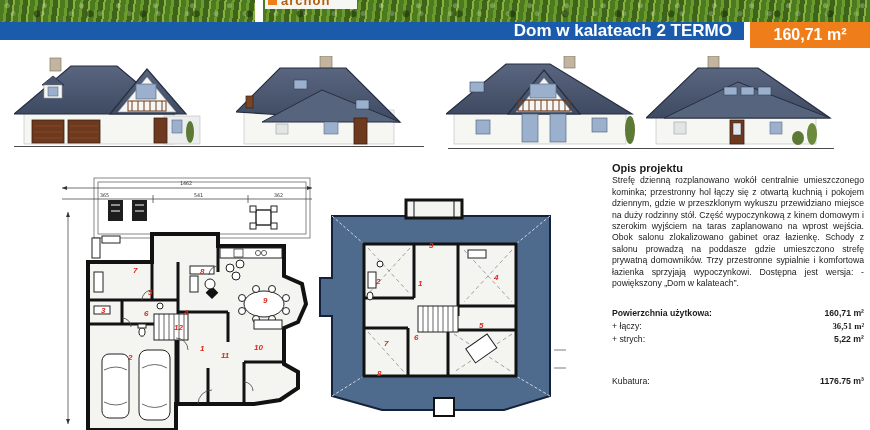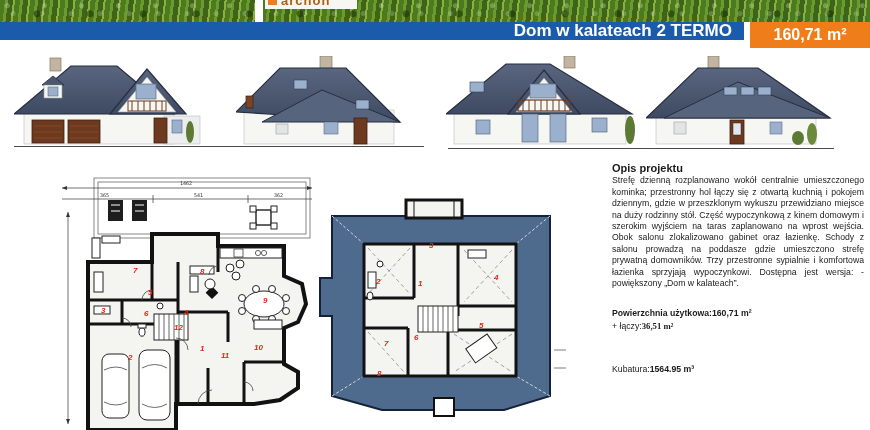--- a/index.html
+++ b/index.html
@@ -41,21 +41,21 @@
   svg .furn{fill:#fff;stroke:#222;stroke-width:1;}
   svg .arc{fill:none;stroke:#444;stroke-width:.8;}
   svg .dash{stroke:#8a8a8a;stroke-width:.8;fill:none;stroke-dasharray:4 3;}
   svg .roomnum{fill:var(--accent_red);font-weight:bold;font-style:italic;font-size:8px;
        font-family:"Liberation Sans",sans-serif;}
   
   #col{position:absolute;left:612px;top:163px;width:252px;font-size:8.7px;line-height:11.4px;color:#1a1a1a;}
   #col h3{margin:0 0 1px 0;font-size:11px;}
   #desc-body{text-align:justify;}
   #specs{margin-top:18px;}
-  .spec-row{display:flex;line-height:12.6px;}
+  .spec-row{display:flex;justify-content:space-between;line-height:12.6px;}
   .spec-row.bold{font-weight:bold;}
   .spec-row.gap{margin-top:30px;}
 </style>
 </head>
 <body>
 
 <div id="page">
 
   <div class="photo" id="photo-left"></div>
   <div class="photo" id="photo-right">
@@ -302,20 +302,24 @@
     <div id="desc-body">Strefę dzienną rozplanowano wokół centralnie umieszczonego kominka; przestronny hol łączy się z otwartą kuchnią i pokojem dziennym, gdzie w przeszklonym wykuszu przewidziano miejsce na duży rodzinny stół. Część wypoczynkową z kinem domowym i szerokim wyjściem na taras zaplanowano na wprost wejścia. Obok salonu zlokalizowano gabinet oraz łazienkę. Schody z salonu prowadzą na poddasze gdzie umieszczono strefę prywatną domowników. Trzy przestronne sypialnie i komfortowa łazienka sprzyjają wypoczynkowi. Dostępna jest wersja: -powiększony „Dom w kalateach”.</div>
     <div id="specs">
         <div class="spec-row bold">
           <span>Powierzchnia użytkowa:</span>
           <span style="font-weight: bold;">160,71 m²</span>
         </div>
         <div class="spec-row">
           <span>+ łączy:</span>
           <span style="font-weight: bold; font-family: Liberation Serif, serif;">36,51 m²</span>
         </div>
+        <div class="spec-row">
+          <span>+ strych:</span>
+          <span style="font-weight: bold;">5,22 m²</span>
+        </div>
         <div class="spec-row gap">
           <span>Kubatura:</span>
-          <span style="font-weight: bold;">1564.95 m³</span>
+          <span style="font-weight: bold;">1176.75 m³</span>
         </div>
       </div>
   </div>
 
 </div>
 
 </body></html>

